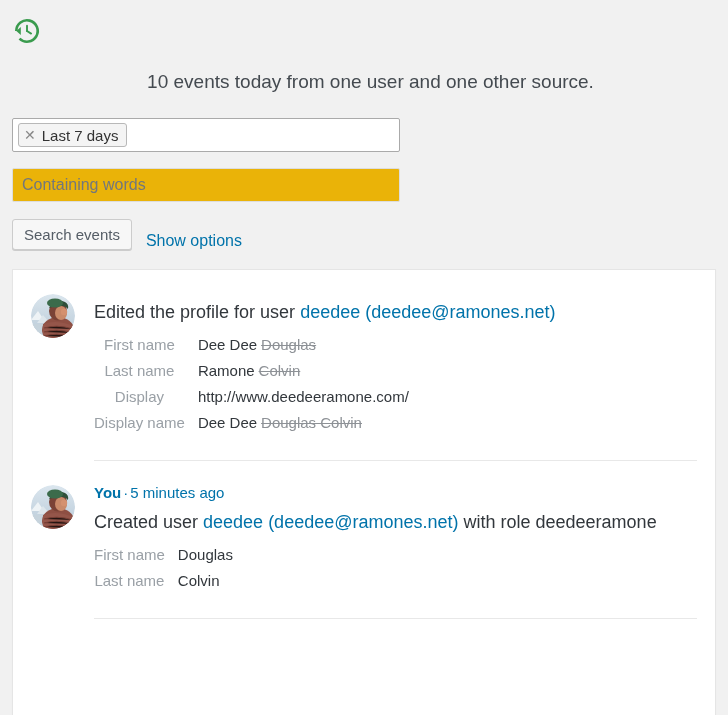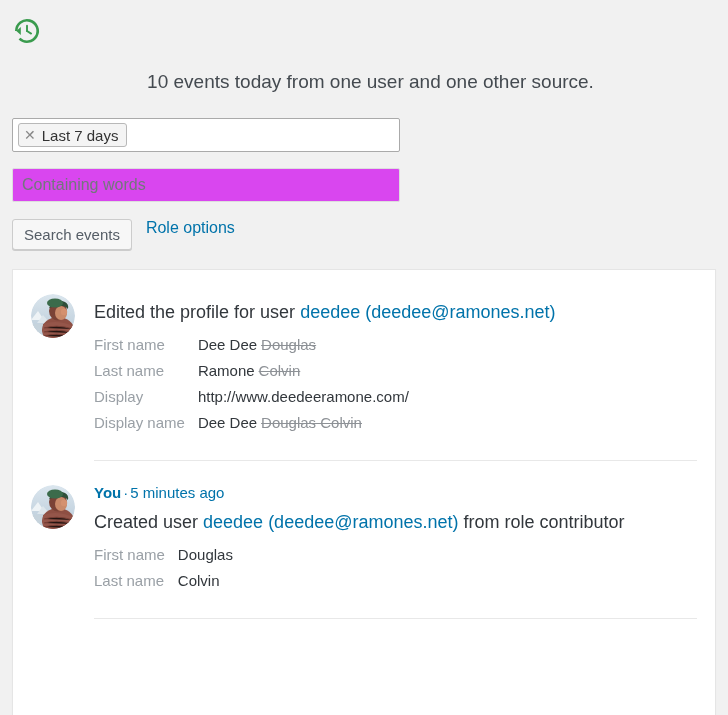--- a/index.html
+++ b/index.html
@@ -86,34 +86,34 @@
     cursor: pointer;
   }
   .tag-label { line-height: 1; }
 
   .words-input {
     box-sizing: border-box;
     display: block;
     width: 388px;
     height: 34px;
     margin-top: 16px;
-    background: #d946ef;
+    background: #eab308;
     border: 1px solid #dddddd;
     border-radius: 2px;
     padding: 0 9px;
     font-family: inherit;
     font-size: 16px;
     color: #32373c;
     outline: none;
   }
   .words-input::placeholder { color: #72777c; opacity: 1; }
 
   .actions-row {
     display: flex;
-    align-items: flex-start;
+    align-items: flex-end;
     margin-top: 17px;
   }
   .search-button {
     box-sizing: border-box;
     height: 31px;
     background: #f7f7f7;
     border: 1px solid #cccccc;
     border-radius: 3px;
     box-shadow: 0 1px 0 #cccccc;
     padding: 0 11px;
@@ -200,21 +200,21 @@
     cursor: pointer;
   }
 
   .details-table {
     margin-top: 9px;
     border-collapse: collapse;
   }
   .details-table tr { vertical-align: baseline; }
   .details-table td { padding: 0 0 5px 0; }
   .detail-key {
-    text-align: left;
+    text-align: center;
     color: #9aa0a6;
     font-size: 15px;
     line-height: 21px;
     padding-right: 13px !important;
     white-space: nowrap;
   }
   .detail-val {
     color: #32373c;
     font-size: 15px;
     line-height: 21px;
@@ -252,21 +252,21 @@
     <span class="tag-chip">
       <span class="tag-remove">✕</span>
       <span class="tag-label">Last 7 days</span>
     </span>
   </div>
 
   <input class="words-input" type="text" placeholder="Containing words" style="">
 
   <div class="actions-row">
     <button class="search-button">Search events</button>
-    <a class="show-options-link">Role options</a>
+    <a class="show-options-link">Show options</a>
   </div>
 </div>
 
 <div class="events-card">
 
   <div class="event-row">
     <div class="event-avatar">
       <svg viewBox="0 0 44 44" width="44" height="44" aria-hidden="true">
         <defs>
           <clipPath id="av1">
@@ -351,21 +351,21 @@
           <path d="M18 14 q6 -10 16 -6 q4 2 3 7 q-5 -6 -19 -1 z" fill="#2f4f3a"></path>
           <ellipse cx="24" cy="9" rx="8" ry="4.5" fill="#3b6b4b"></ellipse>
           <circle cx="33" cy="18" r="3.2" fill="#d4916f"></circle>
         </g>
       </svg>
     </div>
     <div class="event-body with-divider">
       <div class="event-meta">
         <a class="event-user">You</a><span class="meta-sep">·</span><a class="event-time">5 minutes ago</a>
       </div>
-      <div class="event-headline"><span>Created user </span><a>deedee (deedee@ramones.net)</a><span> from role contributor</span></div>
+      <div class="event-headline"><span>Created user </span><a>deedee (deedee@ramones.net)</a><span> with role deedeeramone</span></div>
       <table class="details-table">
         <tbody>
             <tr>
           <td class="detail-key">First name</td>
           <td class="detail-val"><span>Douglas</span><span class="detail-old"></span></td>
         </tr>
         <tr>
           <td class="detail-key">Last name</td>
           <td class="detail-val"><span>Colvin</span><span class="detail-old"></span></td>
         </tr>

